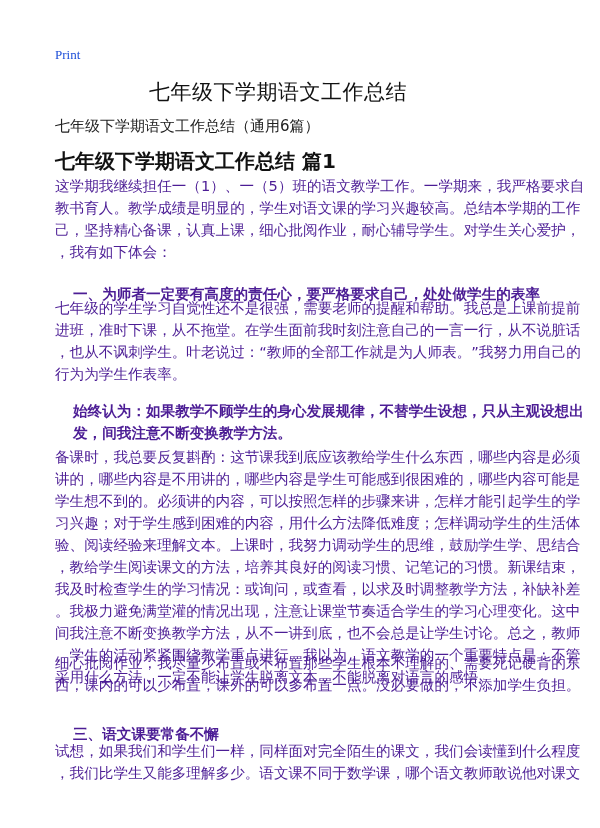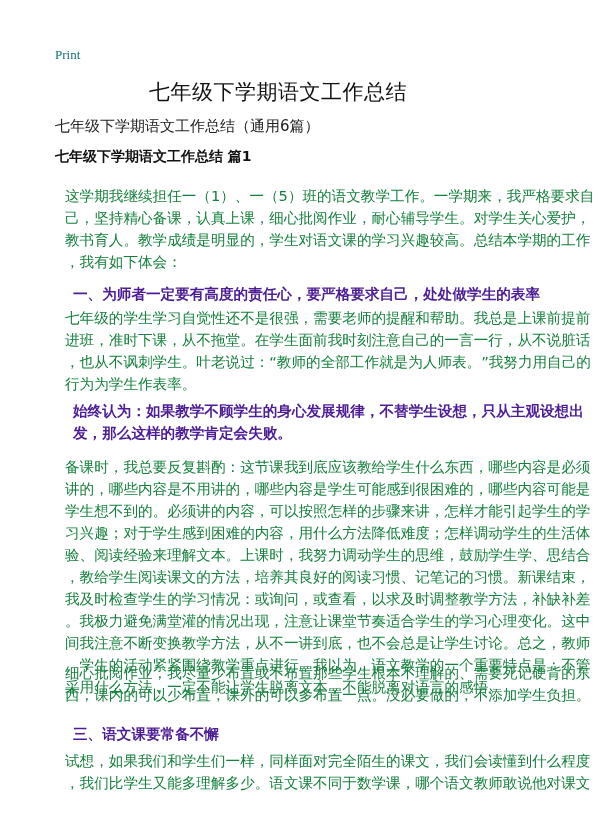--- a/index.html
+++ b/index.html
@@ -1,59 +1,59 @@
 <!DOCTYPE html>
 <html><head>
 <meta charset="utf-8">
 <style>
   html, body { margin: 0; padding: 0; background: #ffffff; }
   body { width: 600px; height: 828px; overflow: hidden; position: relative;
          font-family: "DejaVu Sans", sans-serif; color: #1a1a1a; }
   .print { position: absolute; left: 55px; top: 47px; font-family: "Liberation Serif", serif;
-           font-size: 13px; color: #0f766e; }
+           font-size: 13px; color: #1d4ed8; }
   .title { position: absolute; left: 0; width: 556px; top: 78px; text-align: center;
            font-size: 21px; color: #111; letter-spacing: 0.5px; }
   .subtitle { position: absolute; left: 55px; top: 117px; font-size: 15px; color: #222; }
-  .h-main { position: absolute; left: 55px; top: 148px; font-size: 14px; font-weight: bold; color: #111; }
+  .h-main { position: absolute; left: 55px; top: 148px; font-size: 20px; font-weight: bold; color: #111; }
   .p { position: absolute; left: 55px; width: 496px; font-size: 14.6px; line-height: 22px;
-       color: #15803d; margin: 10px; text-align: justify; }
+       color: #4c1d95; margin: 0; text-align: justify; }
   .p span.line { display: block; white-space: nowrap; }
   .h { position: absolute; left: 55px; width: 496px; font-size: 14.6px; line-height: 22px;
        font-weight: bold; color: #4c1d95; margin: 18px; }
   .h span.line { display: block; white-space: nowrap; }
 </style>
 </head>
 <body>
 
 <div class="print">Print</div>
 <div class="title">七年级下学期语文工作总结</div>
 <div class="subtitle">七年级下学期语文工作总结（通用6篇）</div>
 <div class="h-main">七年级下学期语文工作总结 篇1</div>
 
 <div class="p" style="top:175px;">
   <span class="line">这学期我继续担任一（1）、一（5）班的语文教学工作。一学期来，我严格要求自</span>
+  <span class="line">教书育人。教学成绩是明显的，学生对语文课的学习兴趣较高。总结本学期的工作</span>
   <span class="line">己，坚持精心备课，认真上课，细心批阅作业，耐心辅导学生。对学生关心爱护，</span>
-  <span class="line">教书育人。教学成绩是明显的，学生对语文课的学习兴趣较高。总结本学期的工作</span>
   <span class="line">，我有如下体会：</span>
 </div>
 
 <div class="h" style="top:265px;">
   <span class="line">一、为师者一定要有高度的责任心，要严格要求自己，处处做学生的表率</span>
 </div>
 
 <div class="p" style="top:297px;">
   <span class="line">七年级的学生学习自觉性还不是很强，需要老师的提醒和帮助。我总是上课前提前</span>
   <span class="line">进班，准时下课，从不拖堂。在学生面前我时刻注意自己的一言一行，从不说脏话</span>
   <span class="line">，也从不讽刺学生。叶老说过：“教师的全部工作就是为人师表。”我努力用自己的</span>
   <span class="line">行为为学生作表率。</span>
 </div>
 
 <div class="h" style="top:382px;">
   <span class="line">始终认为：如果教学不顾学生的身心发展规律，不替学生设想，只从主观设想出</span>
-  <span class="line">发，那么这样的教学肯定会失败。</span>
+  <span class="line">发，间我注意不断变换教学方法。</span>
 </div>
 
 <div class="p" style="top:446px;">
   <span class="line">备课时，我总要反复斟酌：这节课我到底应该教给学生什么东西，哪些内容是必须</span>
   <span class="line">讲的，哪些内容是不用讲的，哪些内容是学生可能感到很困难的，哪些内容可能是</span>
   <span class="line">学生想不到的。必须讲的内容，可以按照怎样的步骤来讲，怎样才能引起学生的学</span>
   <span class="line">习兴趣；对于学生感到困难的内容，用什么方法降低难度；怎样调动学生的生活体</span>
   <span class="line">验、阅读经验来理解文本。上课时，我努力调动学生的思维，鼓励学生学、思结合</span>
   <span class="line">，教给学生阅读课文的方法，培养其良好的阅读习惯、记笔记的习惯。新课结束，</span>
   <span class="line">我及时检查学生的学习情况：或询问，或查看，以求及时调整教学方法，补缺补差</span>

